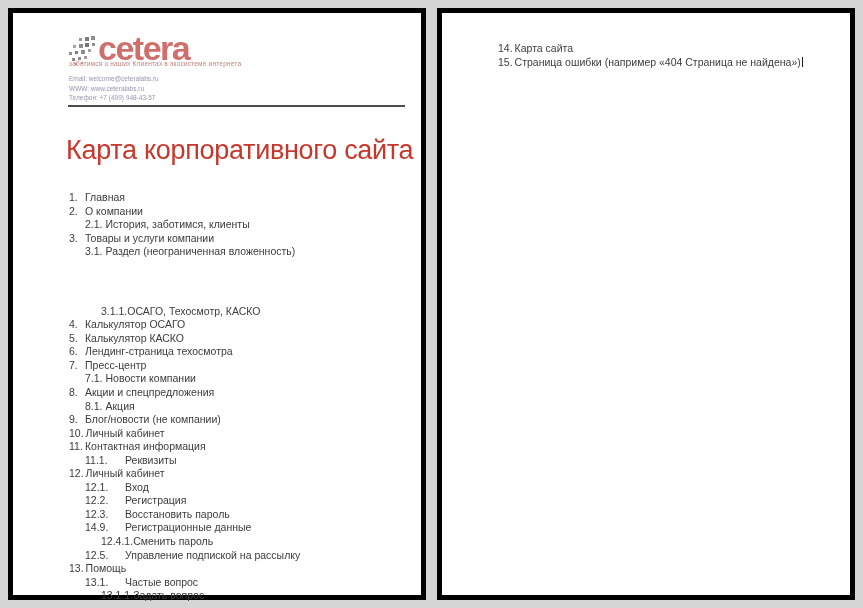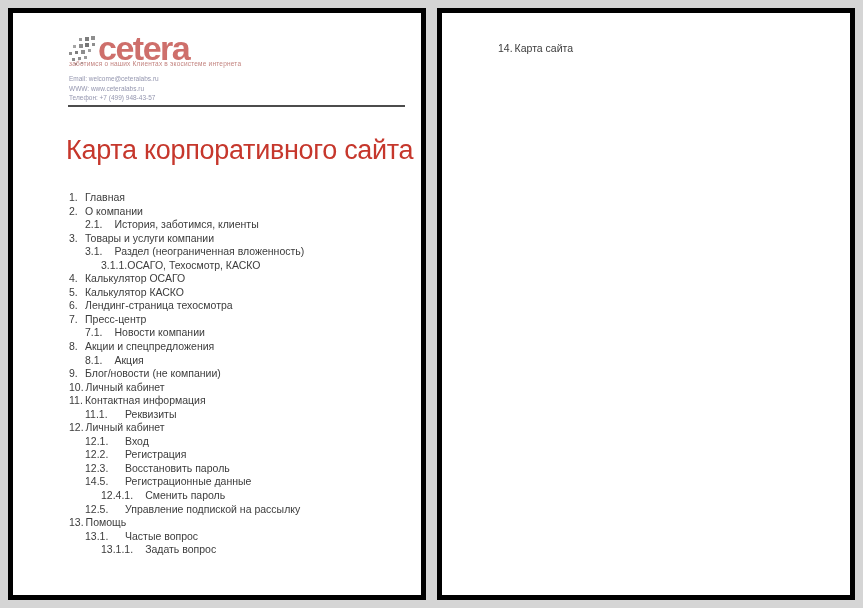--- a/index.html
+++ b/index.html
@@ -40,24 +40,24 @@
 
   .toc{
     position:absolute;left:56px;
     font-size:10.5px;color:#3c3c3c;line-height:13.55px;
   }
   #page1 .toc{top:178px;}
   #page2 .toc{top:29px;}
   .row{display:flex;white-space:nowrap;}
   .row .num{flex:none;}
   .l1 .num{min-width:14px;padding-right:2px;}
-  .l2{margin-left:16px;}  .l2 .num{padding-right:12px;}
+  .l2{margin-left:16px;}  .l2 .num{padding-right:3px;}
   .l2tab{margin-left:16px;} .l2tab .num{min-width:40px;}
-  .l3{margin-left:32px;}  .l3 .num{min-width:25px;}
-  .l3tight{margin-left:32px;gap:12px;} .l3tight .num{padding-right:0;}
+  .l3{margin-left:32px;margin-top:46px;}  .l3 .num{min-width:25px;}
+  .l3tight{margin-left:32px;} .l3tight .num{padding-right:0;}
   .caret-after .txt::after{
     content:"";display:inline-block;width:1px;height:10px;
     background:#1a1a1a;margin-left:1px;vertical-align:-1.5px;
   }
 </style>
 </head>
 <body>
 
 <div class="page" id="page1">
 
@@ -200,21 +200,21 @@
         <span class="num">12.2.</span>
         <span class="txt">Регистрация</span>
       </div>
 
       <div class="row l2tab">
         <span class="num">12.3.</span>
         <span class="txt">Восстановить пароль</span>
       </div>
 
       <div class="row l2tab">
-        <span class="num">14.5.</span>
+        <span class="num">14.9.</span>
         <span class="txt">Регистрационные данные</span>
       </div>
 
       <div class="row l3tight">
         <span class="num">12.4.1.</span>
         <span class="txt">Сменить пароль</span>
       </div>
 
       <div class="row l2tab">
         <span class="num">12.5.</span>
@@ -239,14 +239,18 @@
 </div>
 
 <div class="page" id="page2">
   <div class="toc">
 
       <div class="row l1">
         <span class="num">14.</span>
         <span class="txt">Карта сайта</span>
       </div>
 
+      <div class="row l1 caret-after">
+        <span class="num">15.</span>
+        <span class="txt">Страница ошибки (например «404 Страница не найдена»)</span>
+      </div>
     </div>
 </div>
 
 </body></html>

